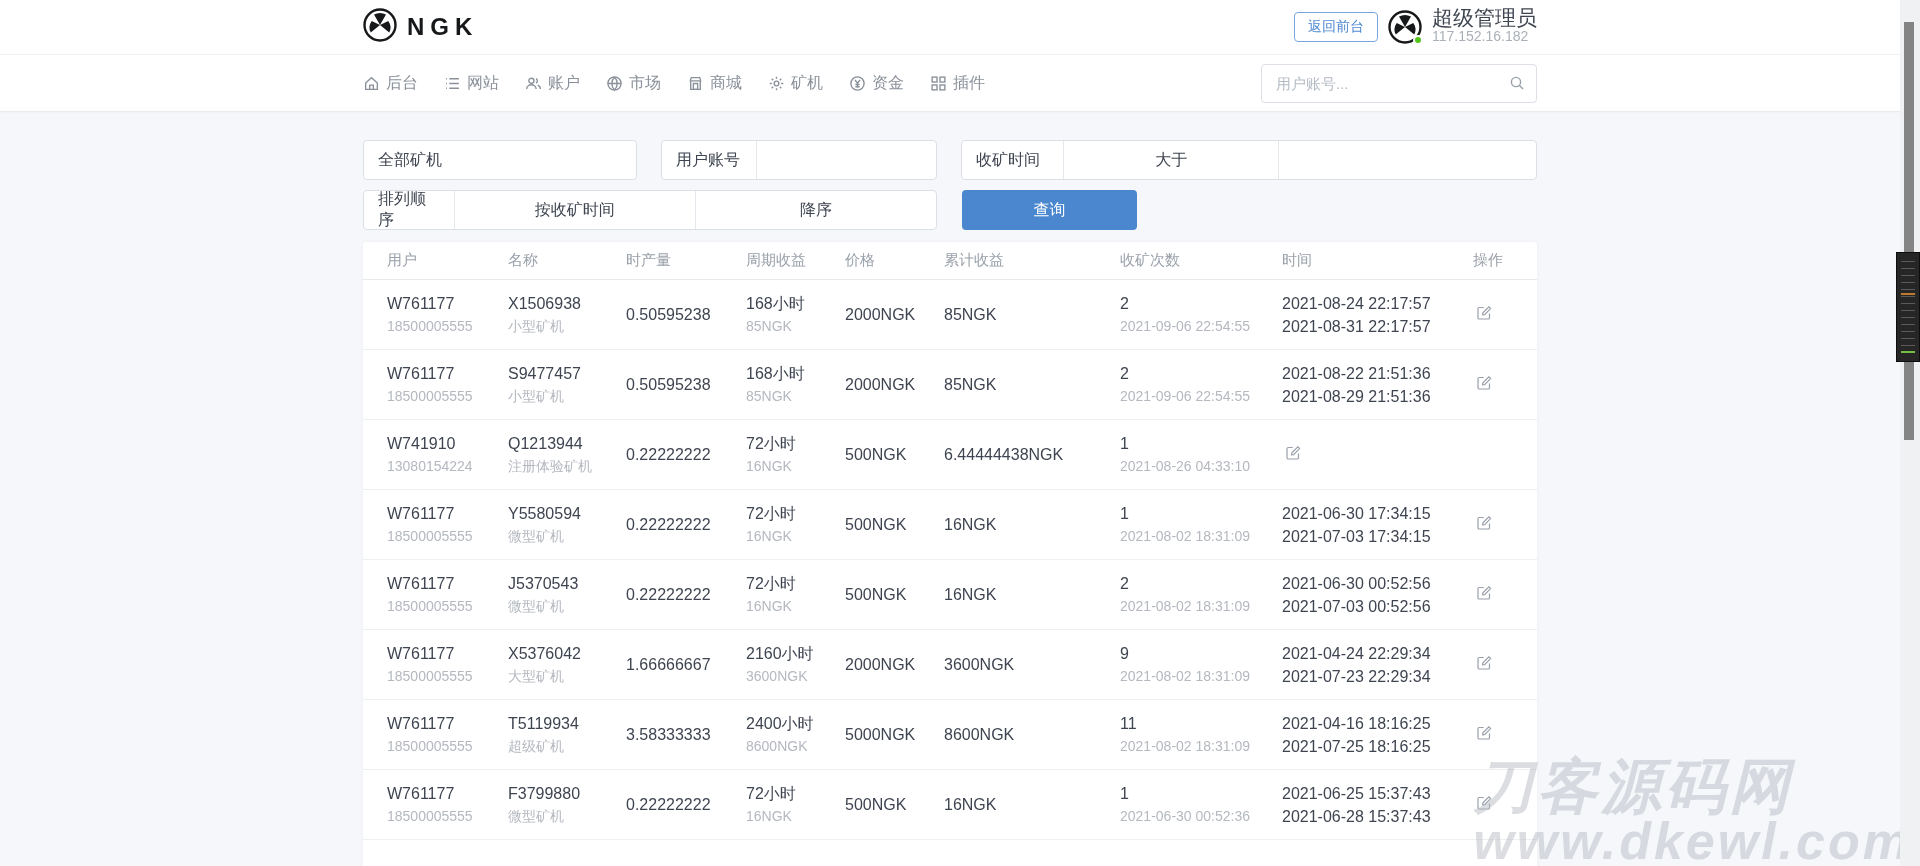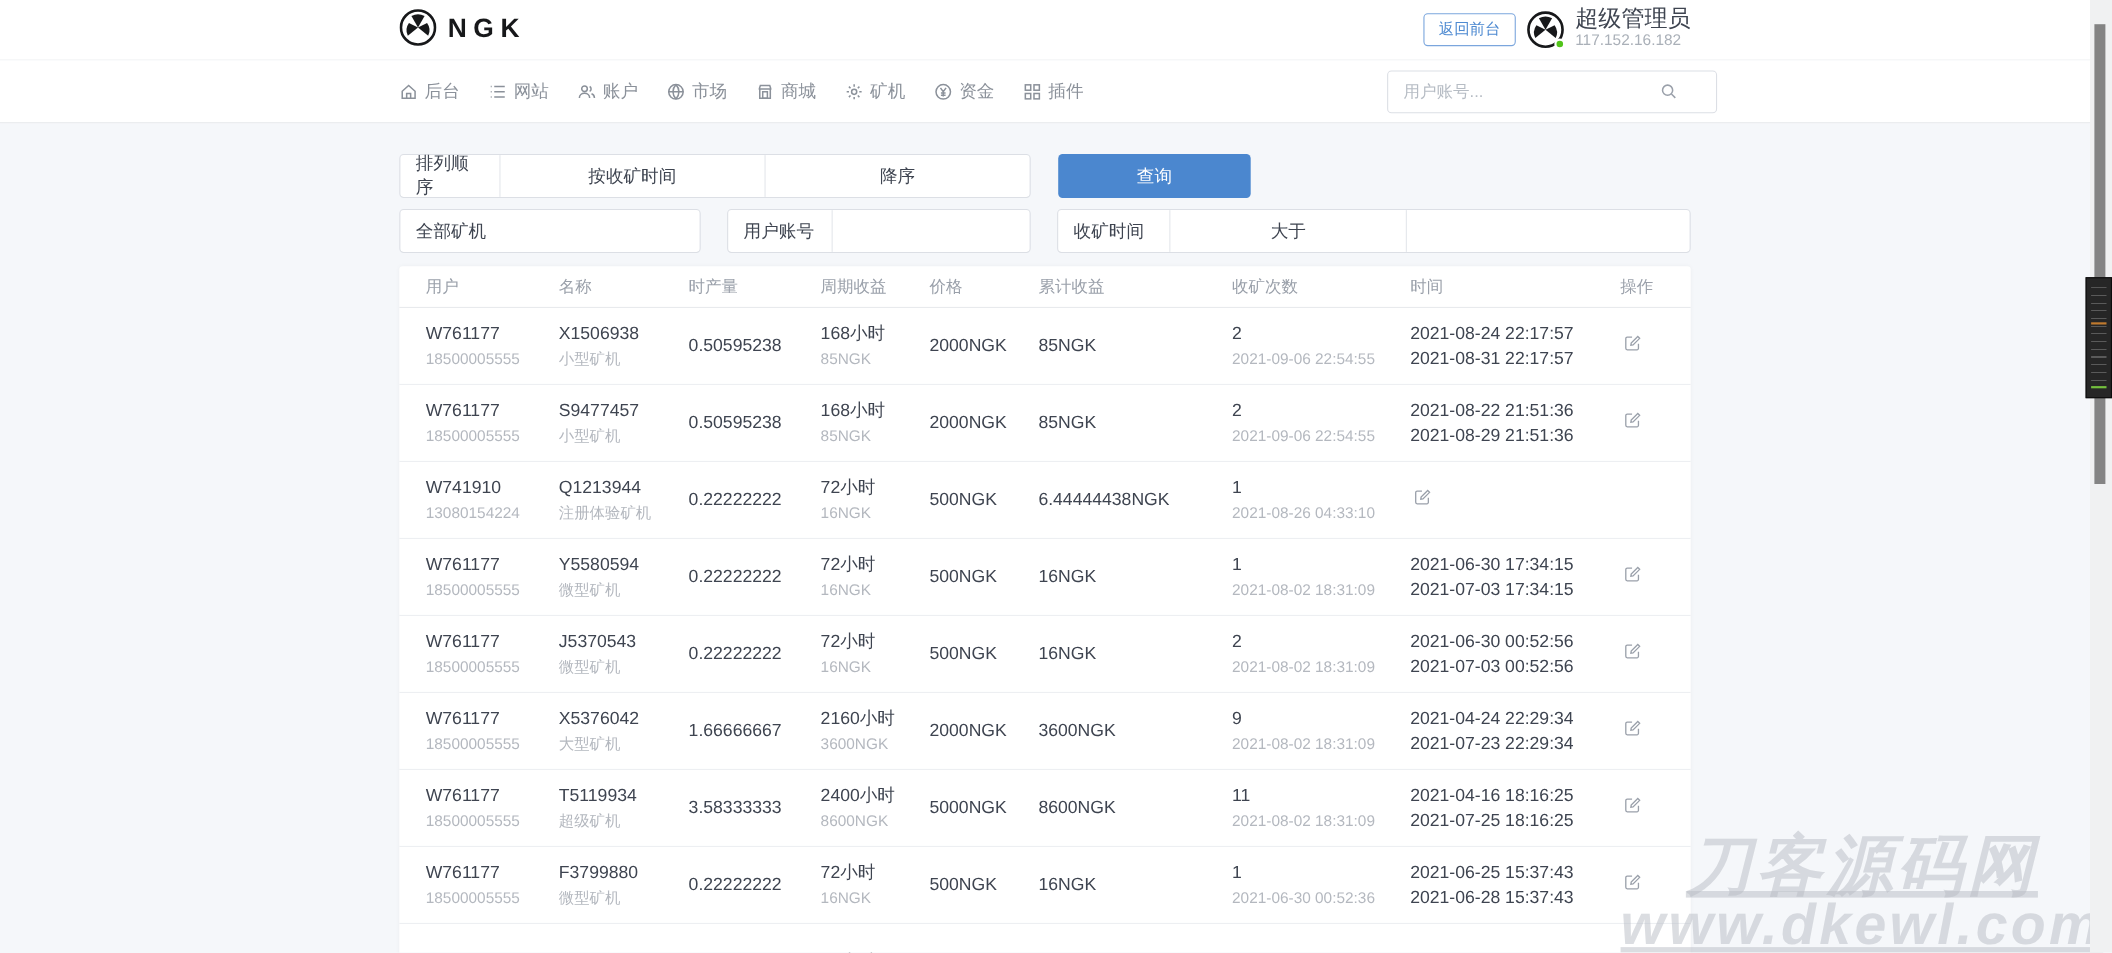--- a/index.html
+++ b/index.html
@@ -23,21 +23,21 @@
   .admin-name { font-size:21px; color:#3e4450; }
   .admin-ip { font-size:14px; color:#aab0b8; }
 
   
   .navbar { background:#fff; height:57px; border-bottom:1px solid #e9ebee; box-shadow:0 1px 2px rgba(0,0,0,0.02); }
   .navbar-inner { height:100%; display:flex; align-items:center; justify-content:space-between; }
   .nav-items { display:flex; align-items:center; gap:26px; }
   .nav-item { display:flex; align-items:center; gap:6px; color:#8b919a; font-size:16px; cursor:pointer; }
   .nav-item svg { display:block; }
   .nav-search { position:relative; width:276px; }
-  .nav-search input { width:300px; height:39px; border:1px solid #dcdfe5; border-radius:4px; padding:0 36px 0 14px; font-size:15px; color:#3e4450; font-family:inherit; background:#fff; outline:none; }
+  .nav-search input { width:276px; height:39px; border:1px solid #dcdfe5; border-radius:4px; padding:0 36px 0 14px; font-size:15px; color:#3e4450; font-family:inherit; background:#fff; outline:none; }
   .nav-search input::placeholder { color:#b6bcc4; }
   .nav-search .mag { position:absolute; right:12px; top:11px; }
 
   
   .filters { margin-top:28px; }
   .frow { display:flex; align-items:center; }
   .frow + .frow { margin-top:10px; }
   .fbox { background:#fff; border:1px solid #dcdfe5; border-radius:4px; height:40px; display:flex; align-items:center; }
   .fcell { height:100%; display:flex; align-items:center; font-size:16px; color:#3e4450; }
   .fcell.lbl { padding:0 14px; }
@@ -62,22 +62,22 @@
   .grid-cols { display:grid; grid-template-columns:121px 118px 120px 99px 99px 176px 162px 191px 1fr; align-items:center; padding:0 24px; }
   .thead { height:38px; color:#9aa0aa; font-size:15px; border-bottom:1px solid #e8eaed; }
   .trow { height:70px; border-bottom:1px solid #edeff2; }
   .cell { line-height:23px; }
   .l1 { font-size:16px; color:#3e4450; }
   .l2 { font-size:14px; color:#b4b8bf; }
   .single { font-size:16px; color:#3e4450; }
   .edit-btn { background:none; border:none; cursor:pointer; padding:2px; }
 
   
-  .watermark { position:absolute; right:8px; bottom:0; text-align:center; z-index:50; pointer-events:none;
-               color:rgba(183,187,196,0.5); font-weight:700; font-style:italic;text-decoration:underline; }
+  .watermark { position:absolute; right:8px; bottom:0; text-align:left; z-index:50; pointer-events:none;
+               color:rgba(183,187,196,0.5); font-weight:700; font-style:italic; }
   .wm1 { font-size:60px; letter-spacing:4px; line-height:1; }
   .wm2 { font-size:52px; letter-spacing:3px; line-height:0.95; }
 
   
   .sb-track { position:absolute; top:0; right:0; width:20px; height:866px; background:#f0f1f2; z-index:60; }
   .sb-thumb { position:absolute; top:22px; left:4px; width:10px; height:418px; background:#848484; }
   .sb-marker { position:absolute; top:252px; right:0; width:24px; height:110px; background:#262626; border:1px solid #0d0d0d; z-index:61; }
   .sb-marker .stripes { position:absolute; left:4px; right:4px; top:8px; bottom:10px;
       background:repeating-linear-gradient(to bottom, #5a5a5a 0 1px, transparent 1px 7px); }
   .sb-line { position:absolute; left:4px; right:4px; height:2px; }
@@ -214,38 +214,38 @@
         <span class="mag"><svg width="16" height="16" viewBox="0 0 16 16" fill="none" stroke="#9aa0aa" stroke-width="1.4">
               <circle cx="7" cy="7" r="4.6"></circle>
               <path d="M10.5 10.5 14 14"></path>
             </svg></span>
       </div>
     </div>
   </div>
 
   <div class="container filters">
     <div class="frow">
+      <div class="fbox select-all">全部矿机</div>
+      <div class="fbox grp-account gap24">
+        <div class="fcell lbl">用户账号</div>
+        <div class="fcell inp"></div>
+      </div>
+      <div class="fbox grp-time gap24">
+        <div class="fcell lbl">收矿时间</div>
+        <div class="fcell mid sel">大于</div>
+        <div class="fcell inp"></div>
+      </div>
+    </div>
+    <div class="frow">
       <div class="fbox grp-sort">
         <div class="fcell lbl">排列顺序</div>
         <div class="fcell mid sel">按收矿时间</div>
         <div class="fcell mid sel">降序</div>
       </div>
       <button class="query-btn">查询</button>
-    </div>
-    <div class="frow">
-      <div class="fbox select-all">全部矿机</div>
-      <div class="fbox grp-account gap24">
-        <div class="fcell lbl">用户账号</div>
-        <div class="fcell inp"></div>
-      </div>
-      <div class="fbox grp-time gap24">
-        <div class="fcell lbl">收矿时间</div>
-        <div class="fcell mid sel">大于</div>
-        <div class="fcell inp"></div>
-      </div>
     </div>
   </div>
 
   <div class="container panel">
     <div class="grid-cols thead">
       <div>用户</div>
       <div>名称</div>
       <div>时产量</div>
       <div>周期收益</div>
       <div>价格</div>

